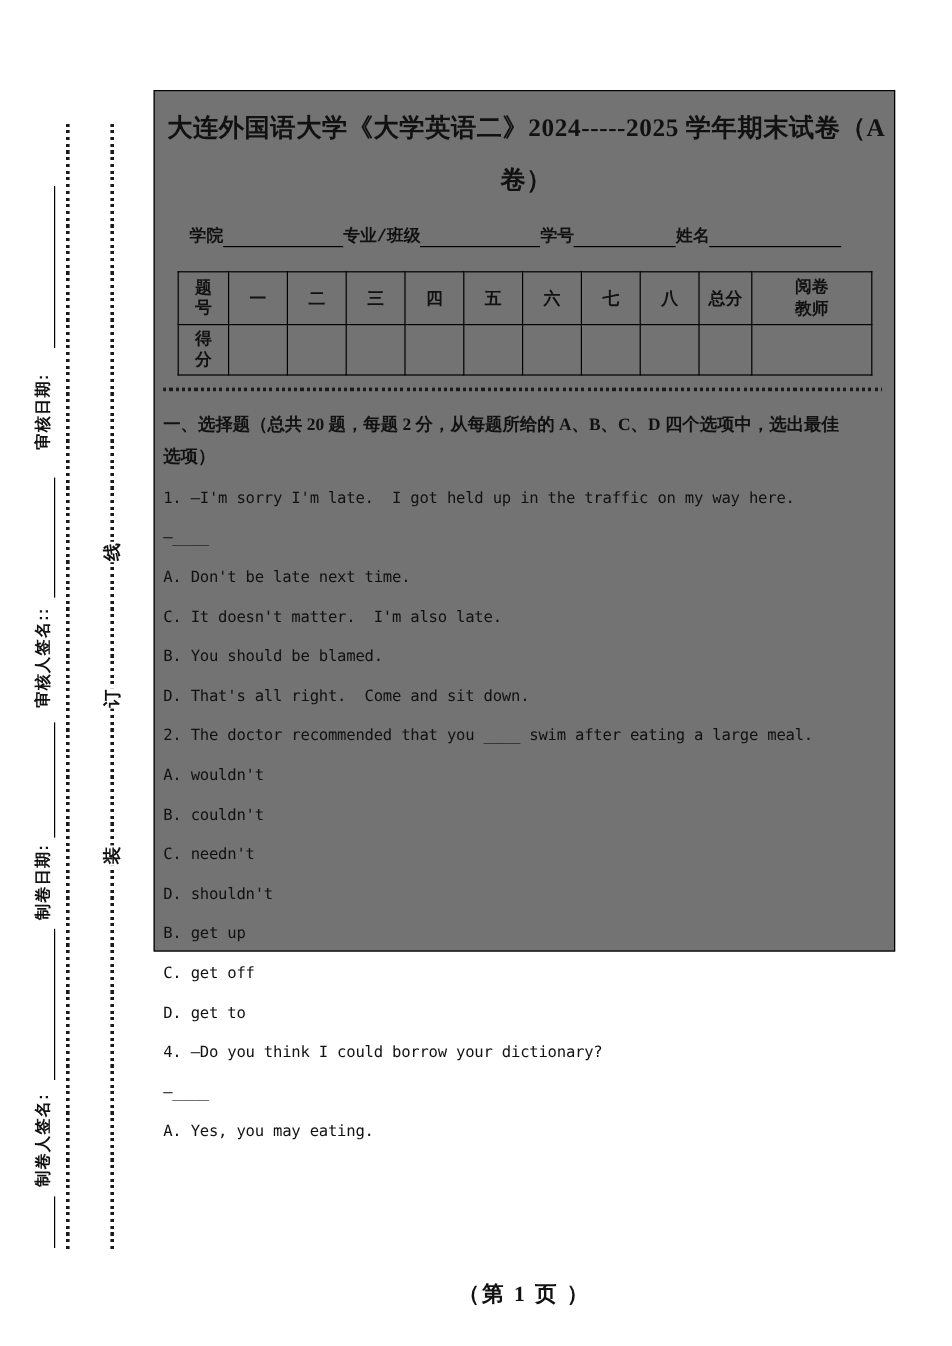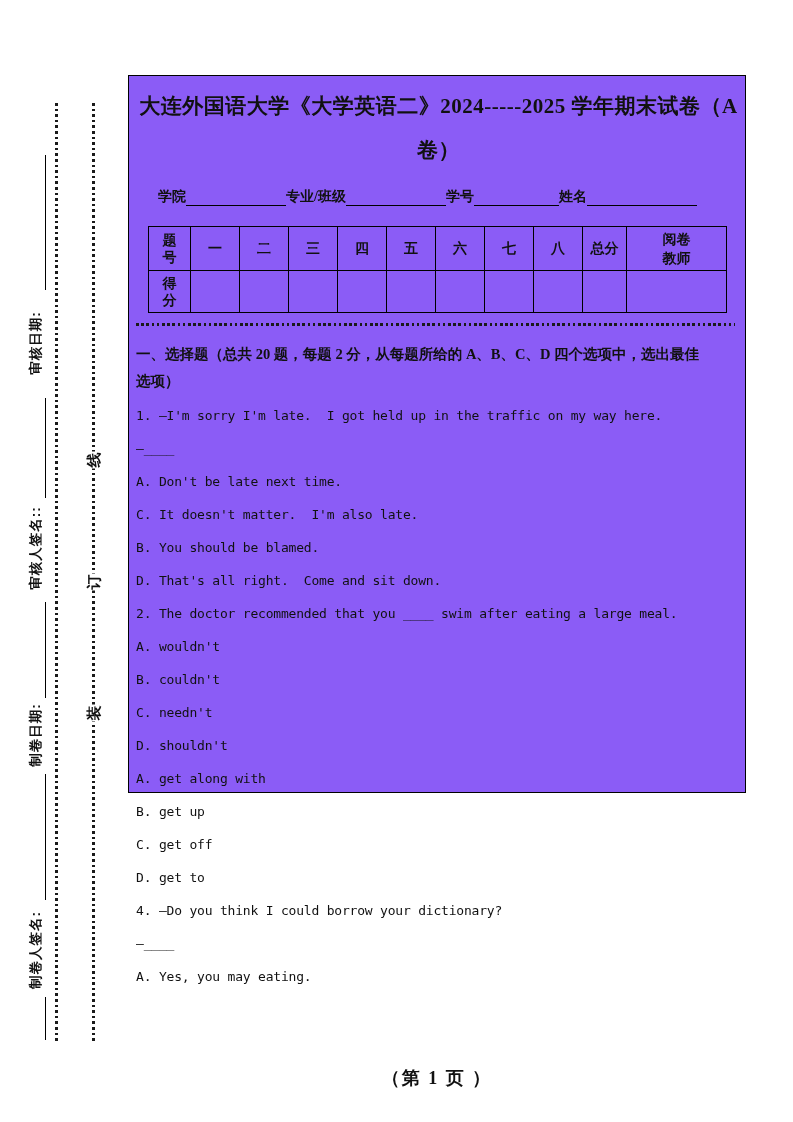--- a/index.html
+++ b/index.html
@@ -37,36 +37,36 @@
     background: #fff; padding: 0 1px;
     font-weight: bold; font-size: 15px; z-index: 2;
     font-family: "Liberation Serif", serif;
   }
 
   
   .paper {
     position: absolute; left: 128px; top: 75px;
     width: 618px; height: 718px;
     border: 1.6px solid #000;
-    background: #8b5cf6;
+    background: #737373;
     padding: 8px 4px 0 7px;
   }
   .title {
     text-align: center;
     font-family: "Liberation Serif", serif;
     font-size: 21px; line-height: 44px; font-weight: 600;
     letter-spacing: 0.5px;
   }
   .fields {
     display: flex; align-items: flex-end;
     margin: 12px 0 0 22px;
     font-family: "Liberation Serif", serif;
     font-size: 14px; font-weight: 600; height: 22px;
   }
-  .field { display: flex; align-items: flex-end; }
+  .field { display: flex; align-items: flex-end; font-family: Liberation Mono, monospace; }
   .blank { display: inline-block; border-bottom: 1.4px solid #000; height: 17px; }
   .b1 { width: 100px; } .b2 { width: 100px; } .b3 { width: 85px; } .b4 { width: 110px; }
 
   table.score {
     border-collapse: collapse;
     margin: 20px 0 0 12px;
     table-layout: fixed;
     font-family: "Liberation Serif", serif;
     font-size: 14px; font-weight: 600;
   }
@@ -200,21 +200,20 @@
     <div class="ln">—____</div>
     <div class="ln">A. Don't be late next time.</div>
     <div class="ln">C. It doesn't matter.  I'm also late.</div>
     <div class="ln">B. You should be blamed.</div>
     <div class="ln">D. That's all right.  Come and sit down.</div>
     <div class="ln">2. The doctor recommended that you ____ swim after eating a large meal.</div>
     <div class="ln">A. wouldn't</div>
     <div class="ln">B. couldn't</div>
     <div class="ln">C. needn't</div>
     <div class="ln">D. shouldn't</div>
-    <div class="ln">A. get along with</div>
     <div class="ln">B. get up</div>
     <div class="ln">C. get off</div>
     <div class="ln">D. get to</div>
     <div class="ln">4. —Do you think I could borrow your dictionary?</div>
     <div class="ln">—____</div>
     <div class="ln">A. Yes, you may eating.</div>
   </div>
 </div>
 
 <div class="footer">（第 1 页 ）</div>

